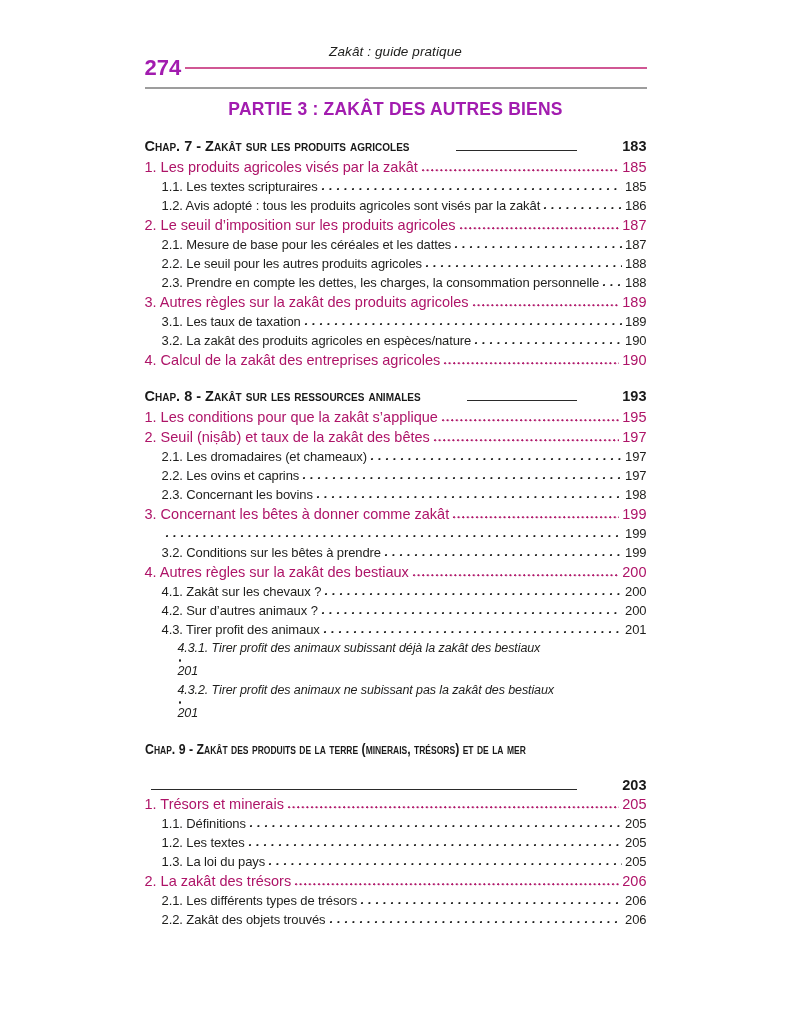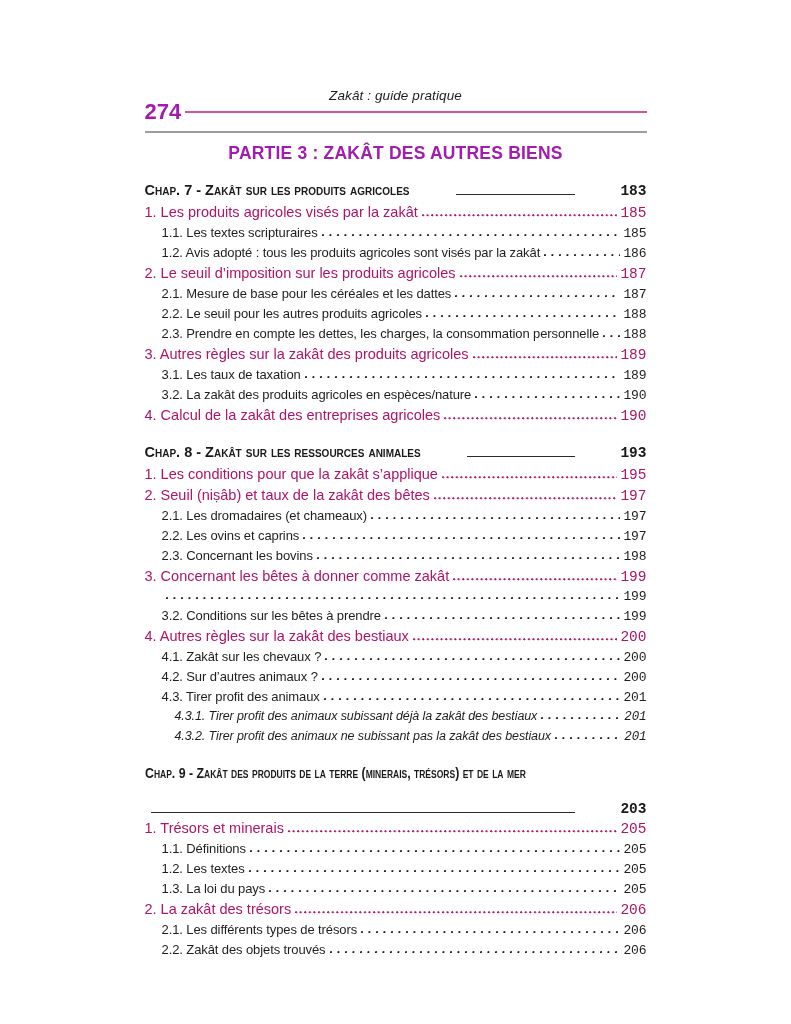--- a/index.html
+++ b/index.html
@@ -9,21 +9,21 @@
     --divider:#9d9d9d;
   }
   html,body{margin:0;padding:0;background:#ffffff;}
   body{
     width:791px;height:1024px;
     font-family:"Liberation Sans",sans-serif;
     color:var(--text);
     overflow:hidden;
   }
   .page{position:relative;width:791px;height:1024px;background:#fff;}
-  .content{width:502px;margin:0 auto;padding-top:88px;}
+  .content{width:502px;margin:0 auto;padding-top:44px;}
 
   
   .header{position:relative;height:46px;}
   .running-title{
     text-align:center;font-style:italic;font-size:13.5px;
     letter-spacing:.1px;color:var(--text);
   }
   .rule-row{position:relative;height:16px;}
   .folio{
     position:absolute;left:0;top:-4px;
@@ -38,21 +38,21 @@
   
   .part-title{
     text-align:center;font-weight:700;font-size:17.5px;
     letter-spacing:.2px;margin-top:9px;color:#a21caf;
   }
 
   
   .toc{margin-top:1px;}
   .row{display:flex;align-items:baseline;}
   .row .label{white-space:nowrap;}
-  .row .page-ref{white-space:nowrap;font-family:Liberation Mono, monospace;}
+  .row .page-ref{white-space:nowrap;}
 
   .leader{
     flex:1 1 auto;min-width:5px;height:4px;margin:0 3px;
     background-repeat:repeat-x;background-position:left bottom;
   }
 
   .row.chapter{
     font-weight:700;font-size:14.5px;line-height:22px;
     margin-top:15px;font-variant:small-caps;color:#191919;gap:40px;
   }
@@ -76,21 +76,21 @@
   .row.l2{
     margin-left:17px;font-size:13px;line-height:19px;letter-spacing:-.1px;
   }
   .row.l2 .leader,.row.l3 .leader{
     background-image:radial-gradient(circle at 2px 1.5px,var(--text) 1px,rgba(0,0,0,0) 1.3px);
     background-size:7.5px 3.4px;
   }
 
   .row.l3{
     margin-left:30px;font-size:12.5px;line-height:19px;
-    font-style:italic;letter-spacing:-.1px;
+    font-style:italic;letter-spacing:-.1px;flex-direction:column;
   }
 </style>
 </head>
 <body>
 
 <div class="page">
   <div class="content">
 
     <div class="header">
       <div class="running-title">Zakât : guide pratique</div>

